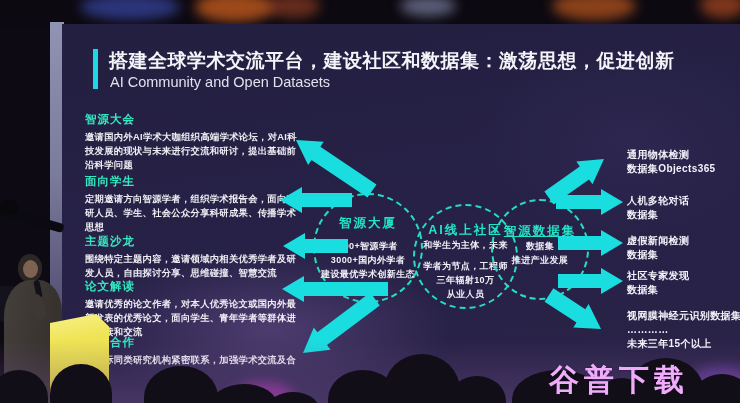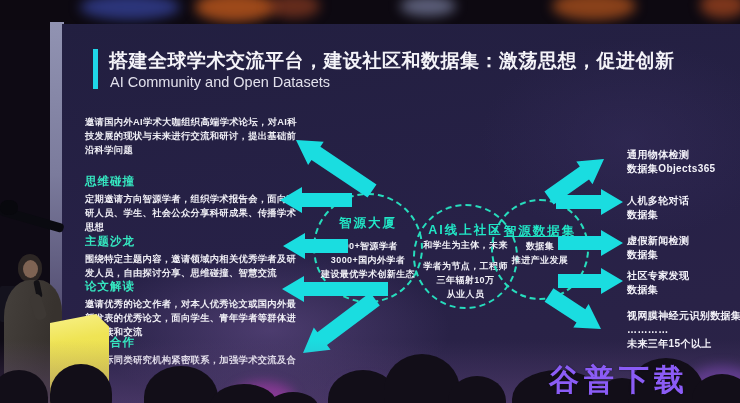--- a/index.html
+++ b/index.html
@@ -46,21 +46,21 @@
   #speaker-head{left:14px;top:0px;width:24px;height:28px;background:#2c2624;border-radius:50% 50% 46% 46%;}
   #speaker-face{left:19px;top:6px;width:15px;height:18px;background:#7e6353;border-radius:50%;}
   #speaker-body{left:0px;top:26px;width:58px;height:123px;background:linear-gradient(100deg,#45403c,#37322e 70%);
     border-radius:45% 40% 0 0/30% 26% 0 0;}
   #speaker-arm{left:28px;top:40px;width:12px;height:26px;background:#3d3834;border-radius:5px;transform:rotate(-18deg);}
   #speaker-mic{left:31px;top:26px;width:6px;height:18px;background:#121115;border-radius:3px;transform:rotate(-12deg);}
   #podium{left:50px;top:314px;width:59px;height:89px;
     background:linear-gradient(170deg,#f8f189 0%,#efe455 30%,#e6d93c 100%);
     clip-path:polygon(0 10%,78% 0,100% 14%,100% 100%,0 100%);}
   .head{background:#120e18;border-radius:50% 50% 40% 40%;}
-  #watermark{left:549px;top:360px;font-size:30px;font-weight:bold;color:#8b5cf6;
+  #watermark{left:549px;top:360px;font-size:30px;font-weight:bold;color:#f0abfc;
     letter-spacing:5px;text-shadow:0 0 2px rgba(0,0,0,.4);}
 </style>
 </head>
 <body>
 
 <div id="stage">
 
   <div id="ceiling" class="abs">
     <div class="abs glow" style="left:195px;top:-8px;width:80px;height:30px;background:rgba(205,95,30,.75);"></div>
     <div class="abs glow" style="left:268px;top:-6px;width:52px;height:24px;background:rgba(190,80,40,.5);"></div>
@@ -75,24 +75,25 @@
 
   <div id="screen" class="abs"></div>
   <div id="screen-glow1" class="abs"></div>
   <div id="screen-glow2" class="abs"></div>
 
   <div id="title-bar" class="abs" style="background: rgb(31, 214, 232);"></div>
   <div id="slide-subtitle" class="abs">AI Community and Open Datasets</div>
   <div id="slide-title" class="abs">搭建全球学术交流平台，建设社区和数据集：激荡思想，促进创新</div>
 
   <div class="abs section" style="top:112px;">
+    <h3 style="color: rgb(53, 232, 193);">智源大会</h3>
     <p>邀请国内外AI学术大咖组织高端学术论坛，对AI科技发展的现状与未来进行交流和研讨，提出基础前沿科学问题</p>
   </div>
   <div class="abs section" style="top:174px;">
-    <h3 style="color: rgb(53, 232, 193);">思维碰撞</h3>
+    <h3 style="color: rgb(53, 232, 193);">面向学生</h3>
     <p>定期邀请方向智源学者，组织学术报告会，面向科研人员、学生、社会公众分享科研成果、传播学术思想</p>
   </div>
   <div class="abs section" style="top:234px;">
     <h3 style="color: rgb(53, 232, 193);">主题沙龙</h3>
     <p>围绕特定主题内容，邀请领域内相关优秀学者及研发人员，自由探讨分享、思维碰撞、智慧交流</p>
   </div>
   <div class="abs section" style="top:279px;">
     <h3 style="color: rgb(53, 232, 193);">论文解读</h3>
     <p>邀请优秀的论文作者，对本人优秀论文或国内外最新发表的优秀论文，面向学生、青年学者等群体进行解读和交流</p>
   </div>

